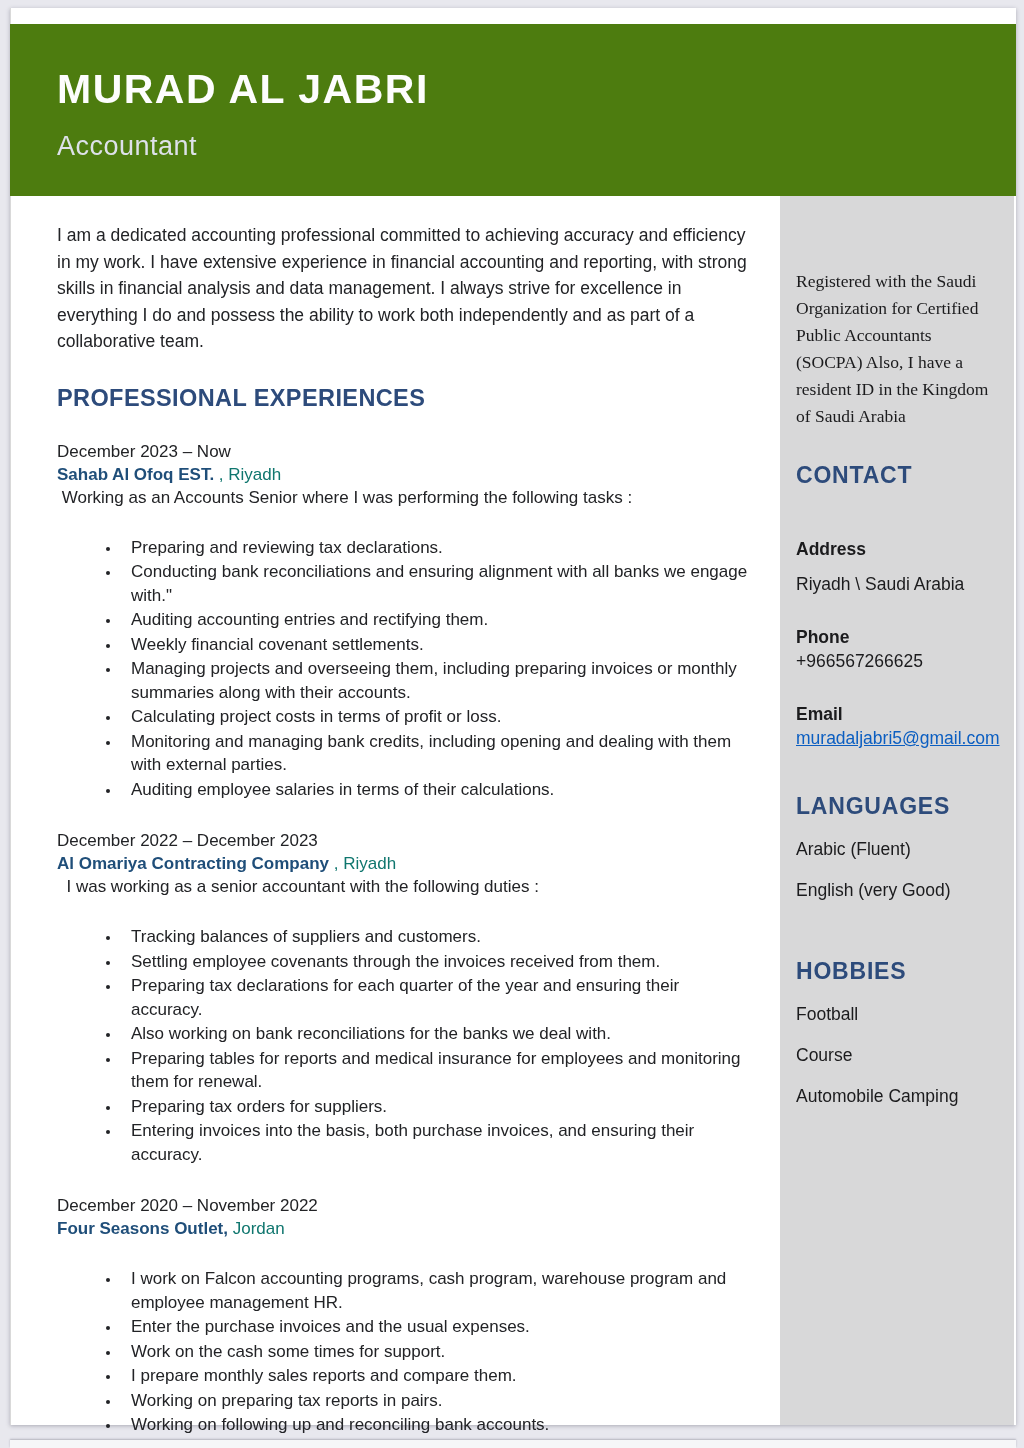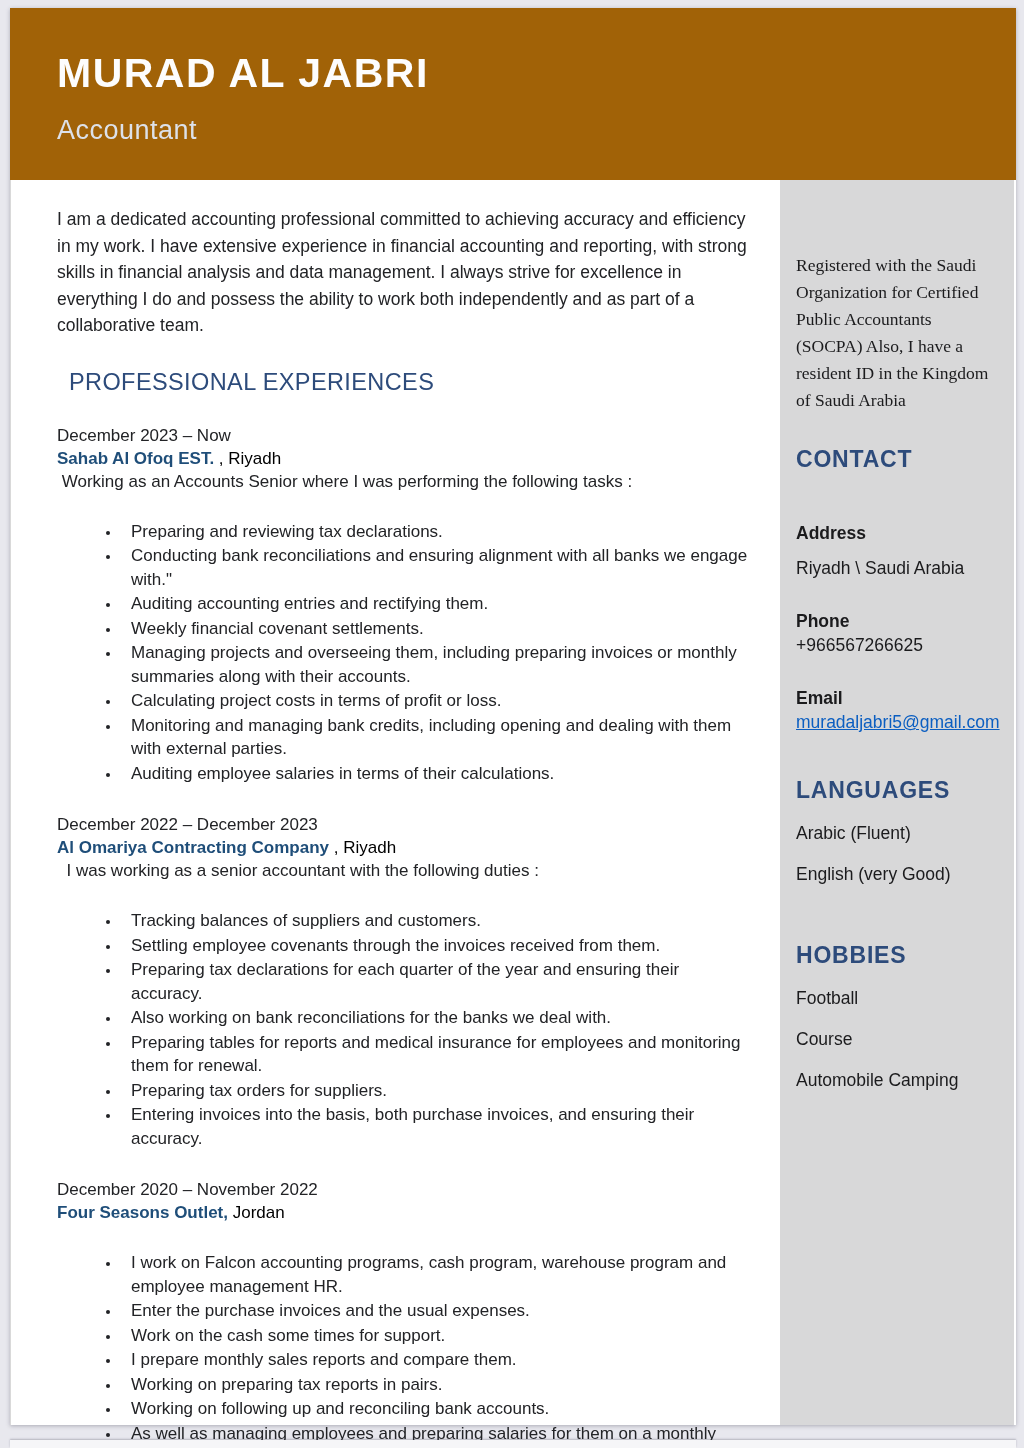--- a/index.html
+++ b/index.html
@@ -13,52 +13,53 @@
   .page{
     position:absolute;left:10px;top:8px;
     width:1006px;height:1417px;
     background:#ffffff;
     box-shadow:0 1px 4px rgba(60,60,80,.35), inset 1px 0 0 rgba(0,0,0,.15);
     display:flex;flex-direction:column;
   }
   
   .hero{
     height:172px;flex:0 0 auto;
-    background:#a16207;
+    background:#4d7c0f;
     color:#ffffff;
     padding:34px 0 0 47px;
     box-sizing:border-box;
+    margin-top:16px;
   }
   .hero .name{
     font-size:41px;font-weight:800;letter-spacing:1.5px;
     margin:8px 0 0 0;color:#fdfdfd;
   }
   .hero .role-title{
     font-size:27px;font-weight:400;letter-spacing:.5px;
     margin:18px 0 0 0;color:#dde1e9;
   }
   
   .sheet-body{flex:1;display:flex;min-height:0;}
   .main{
     width:770px;flex:0 0 auto;box-sizing:border-box;
     padding:26px 28px 16px 47px;
     color:#222326;
   }
   .summary{
     font-size:17.5px;line-height:26.5px;margin:0;
   }
   .section-heading{
-    color:#2d4b7b;font-weight:400;font-size:23.5px;
-    letter-spacing:.4px;margin:30px 0 0 12px;
+    color:#2d4b7b;font-weight:700;font-size:23.5px;
+    letter-spacing:.4px;margin:30px 0 0 0;
   }
   .job{margin-top:28px;}
   .job .period{font-size:17px;line-height:23px;}
   .job .company-line{font-size:17px;line-height:23px;}
   .job .company{font-weight:700;color:#1f4e79;}
-  .job .location{color:#000000;}
+  .job .location{color:#0f766e;}
   .job .role{font-size:17px;line-height:23px;white-space:pre-wrap;margin:0;}
   .job ul{
     margin:27px 0 0 46px;padding:0 0 0 18px;
     font-size:17px;line-height:23.5px;
   }
   .job ul li{padding-left:10px;margin:0 0 1px 0;}
   .job ul li::marker{font-size:13px;}
   
   .sidebar{
     flex:1;margin-right:9px;

